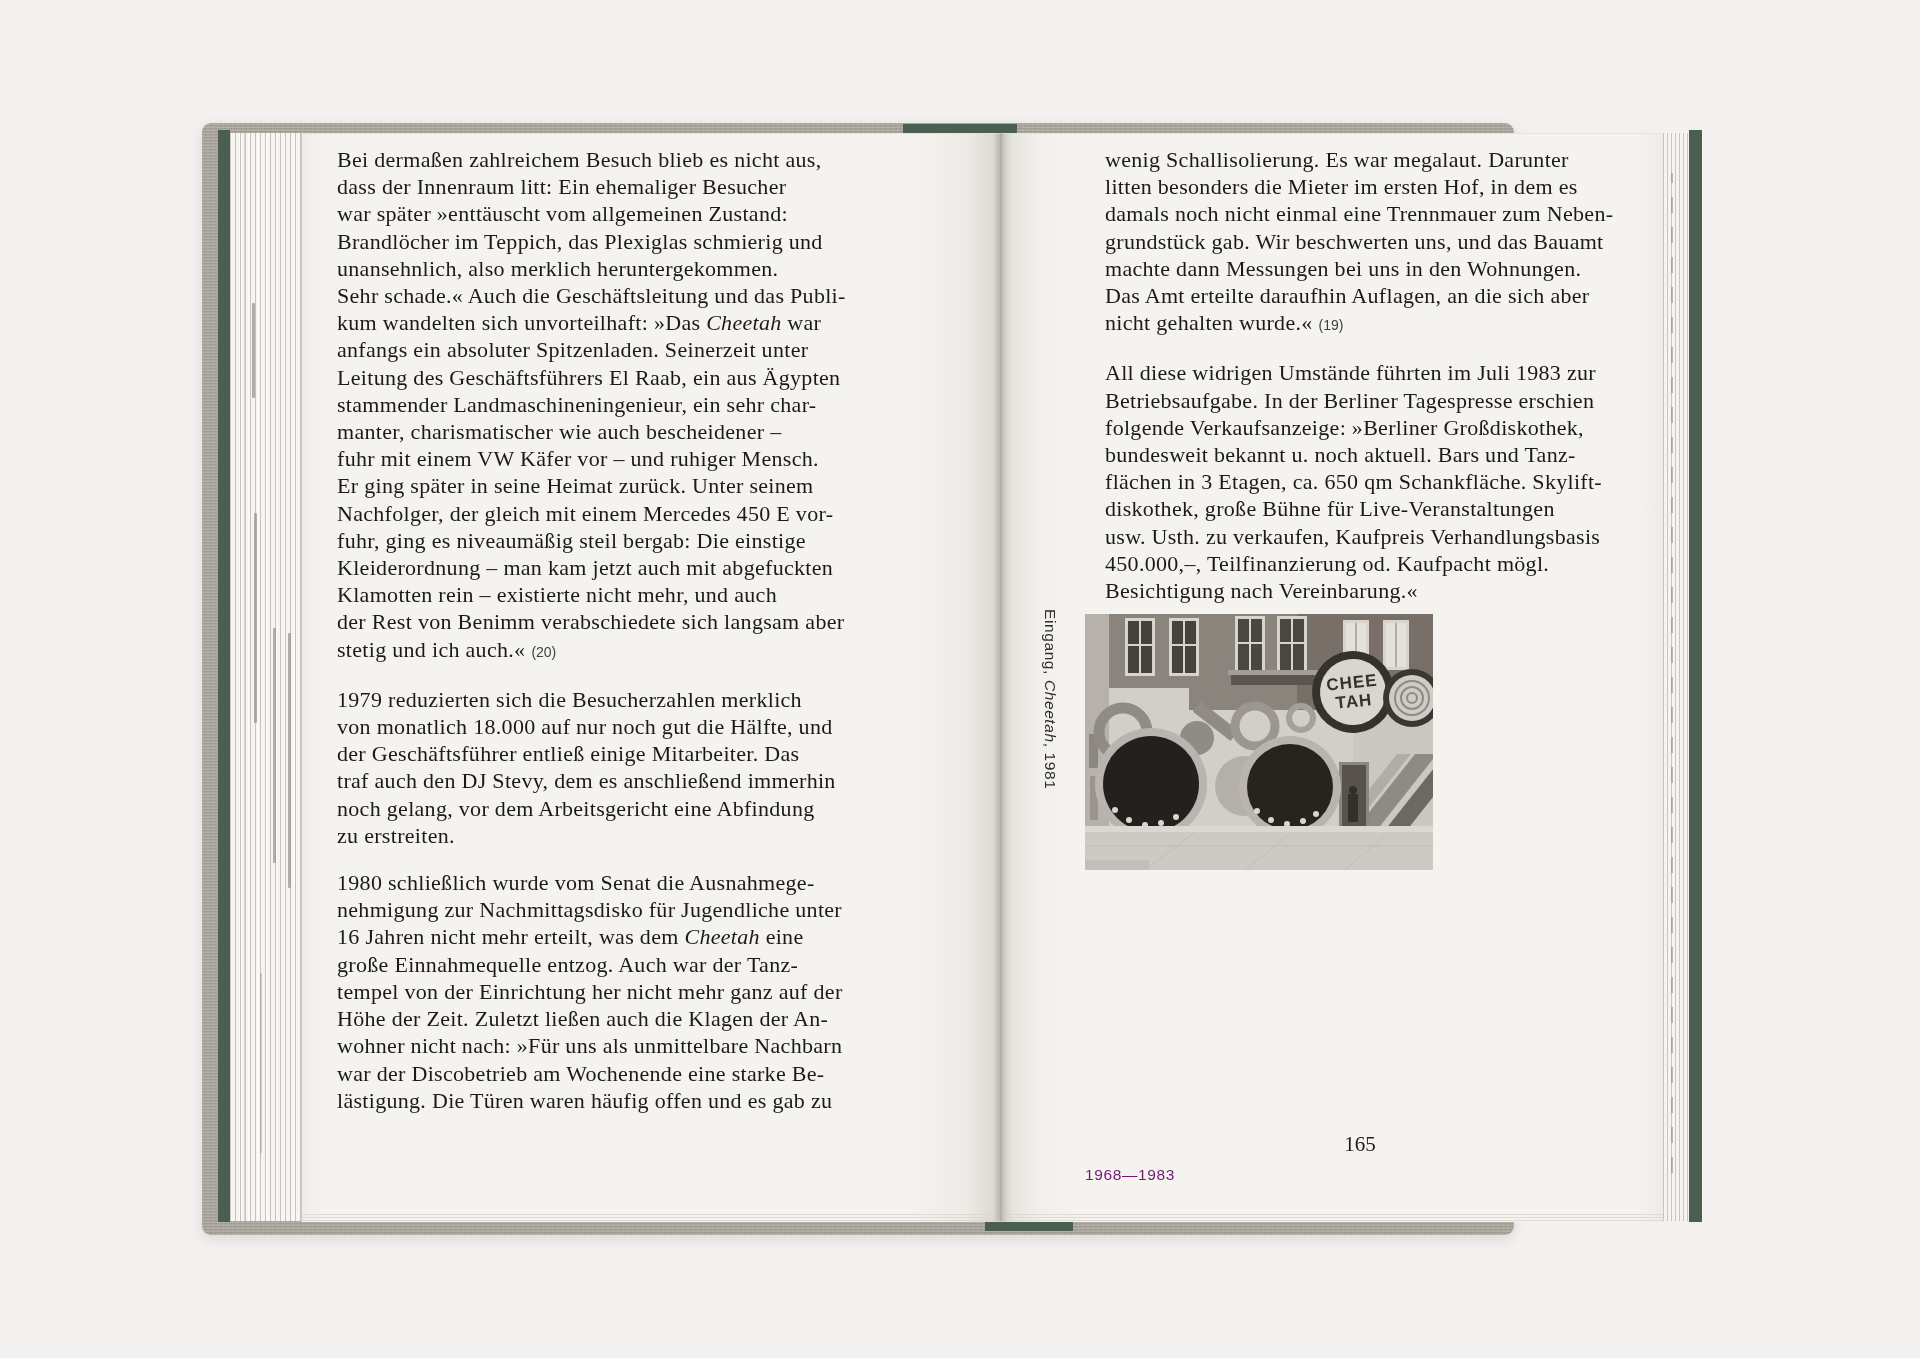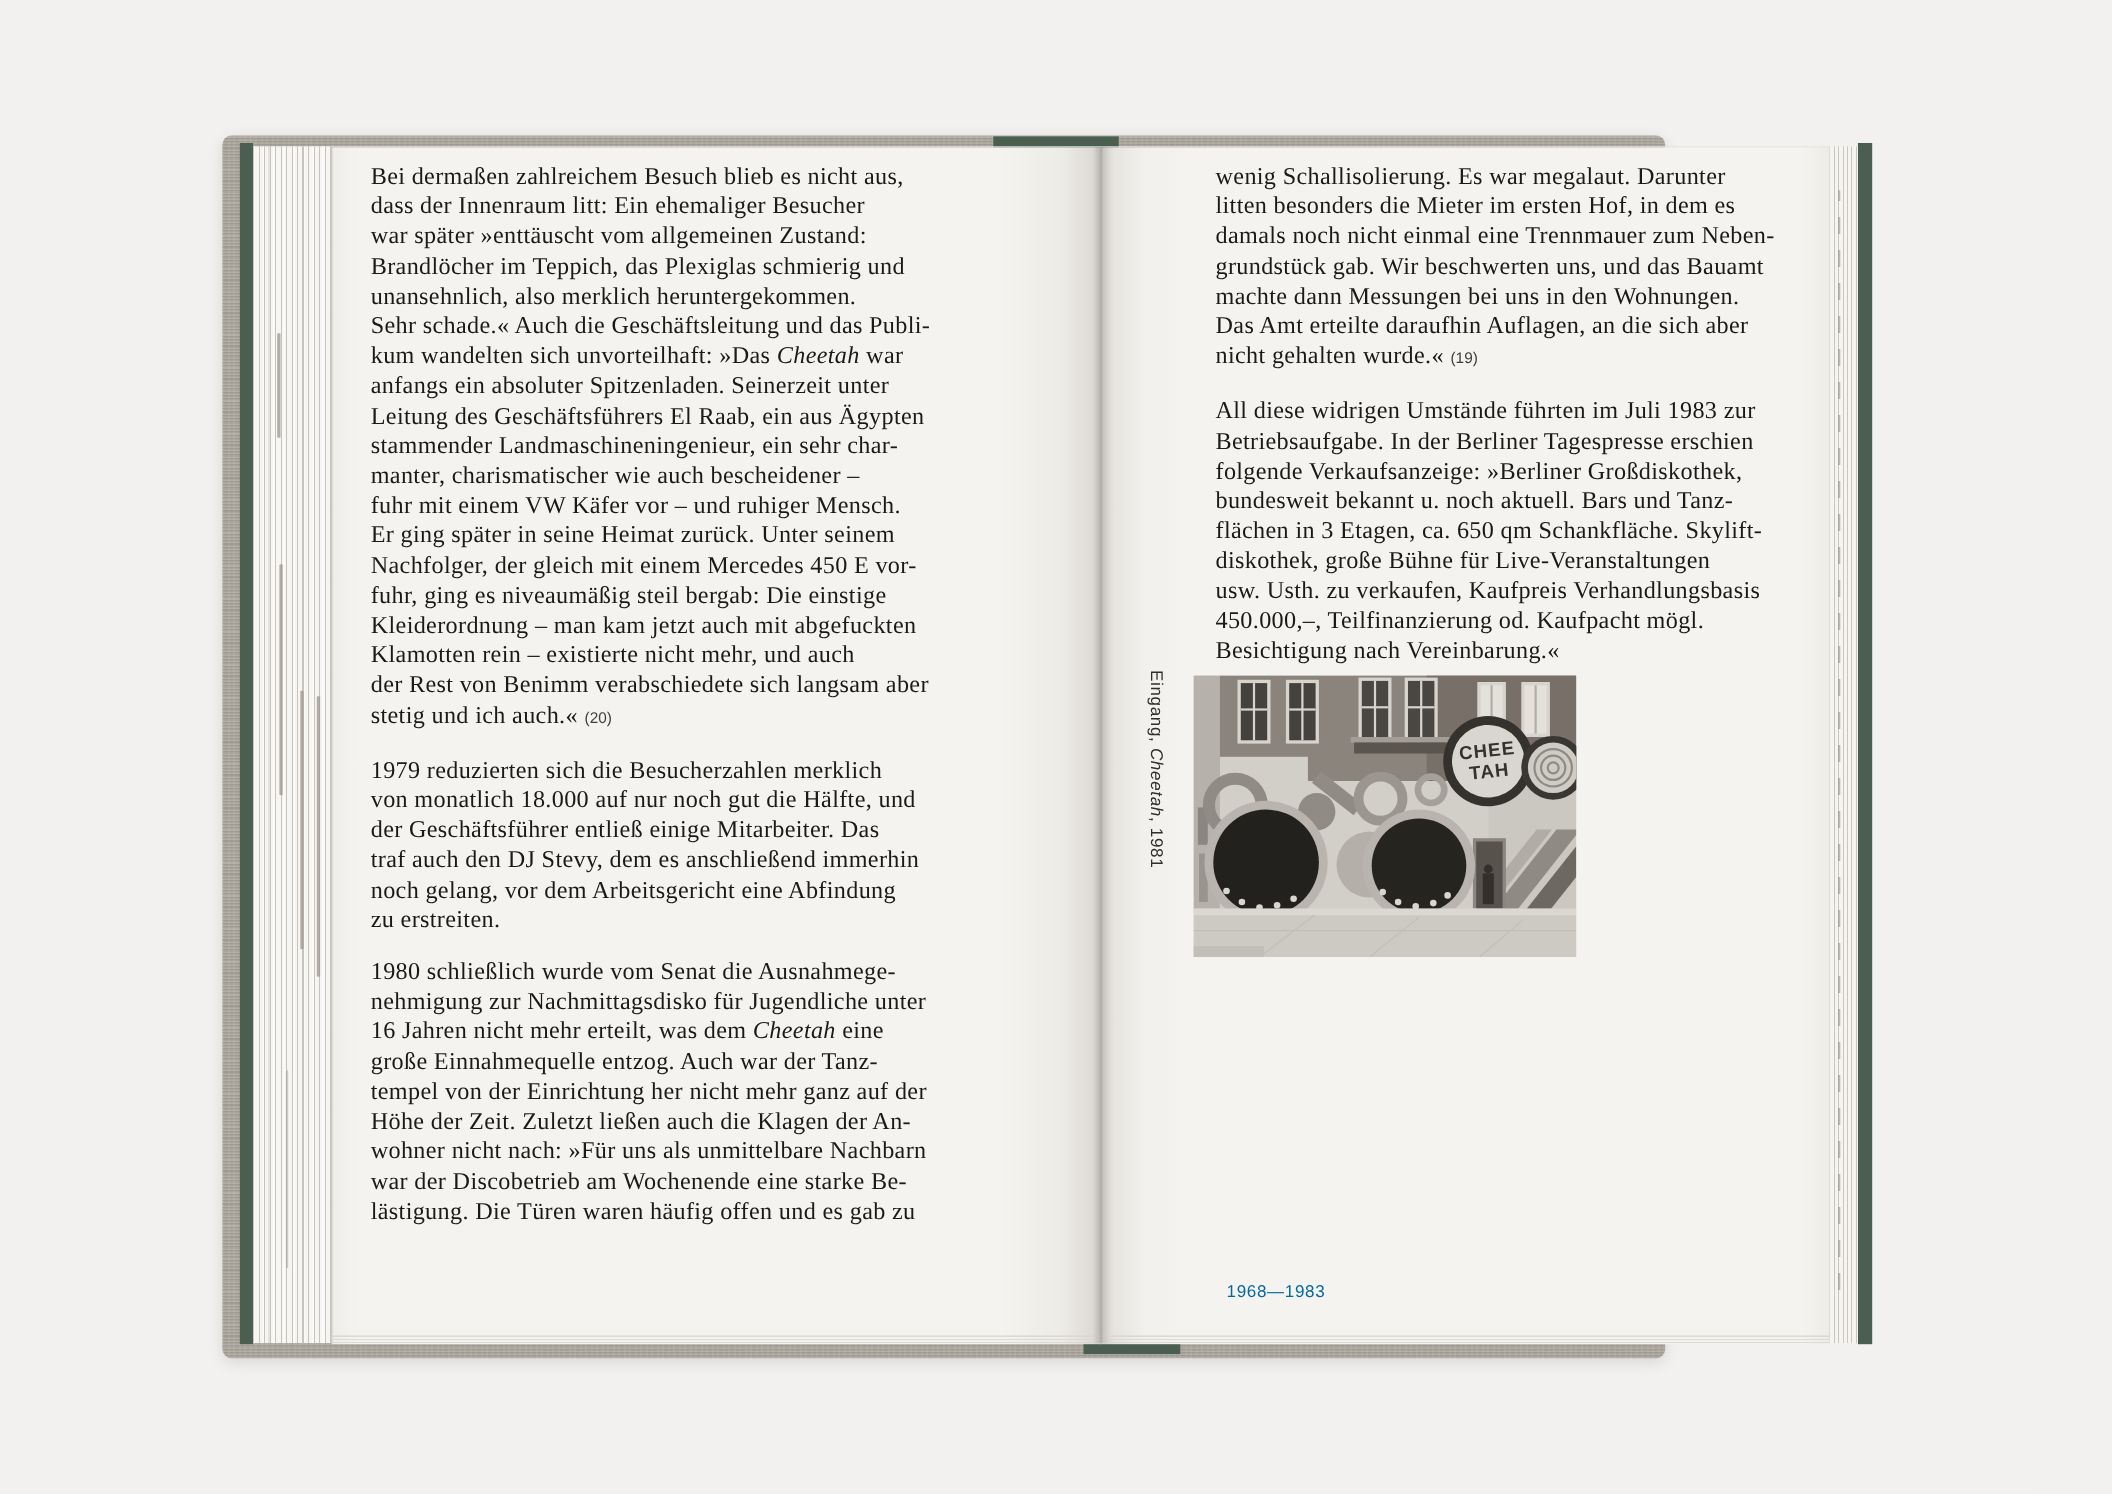--- a/index.html
+++ b/index.html
@@ -53,21 +53,21 @@
   .textcol .para + .para{margin-top:20px;}
   .textcol em{font-style:italic;}
   .fn{font-family:"Liberation Sans",sans-serif;font-size:14px;letter-spacing:0;padding-left:6px;color:#404040;}
   .tc-left{left:135px;top:23px;}
   .tc-right{left:903px;top:23px;}
 
   .pagenum{position:absolute;font-size:21px;color:#1c1b19;text-align:center;}
   .pn-left{left:135px;top:1005px;width:560px;}
   .pn-right{left:903px;top:1009px;width:510px;}
   .footer-range{position:absolute;left:883px;top:1043px;
-    font-family:"Liberation Sans",sans-serif;font-size:15.5px;letter-spacing:.6px;color:#0369a1;margin-left:30px;}
+    font-family:"Liberation Sans",sans-serif;font-size:15.5px;letter-spacing:.6px;color:#701a75;}
 
   .caption{position:absolute;left:839px;top:486px;height:320px;
     writing-mode:vertical-rl;font-family:"Liberation Sans",sans-serif;
     font-size:15.5px;letter-spacing:.6px;color:#2f2e2b;}
   .caption em{font-style:italic;}
 
   .photo{position:absolute;left:883px;top:491px;width:348px;height:256px;display:block;}
   .sign-text{font-family:"Liberation Sans",sans-serif;font-weight:bold;letter-spacing:1px;}
 </style>
 </head>
@@ -231,16 +231,17 @@
       </g>
 
       <g>
         <rect x="0" y="212" width="348" height="44" fill="#cdcac4"></rect>
         <rect x="0" y="212" width="348" height="6" fill="#dbd8d2"></rect>
         <path d="M0 232 H348 M60 256 L110 218 M160 256 L205 220 M260 256 L300 222" stroke="#bcb9b2" stroke-width="1" fill="none" opacity=".7"></path>
         <rect x="0" y="246" width="64" height="10" fill="#c2bfb8"></rect>
       </g>
     </svg>
 
+    <div class="pagenum pn-right">165</div>
     <div class="footer-range">1968—1983</div>
 
   </div>
 </div>
 
 </body></html>

